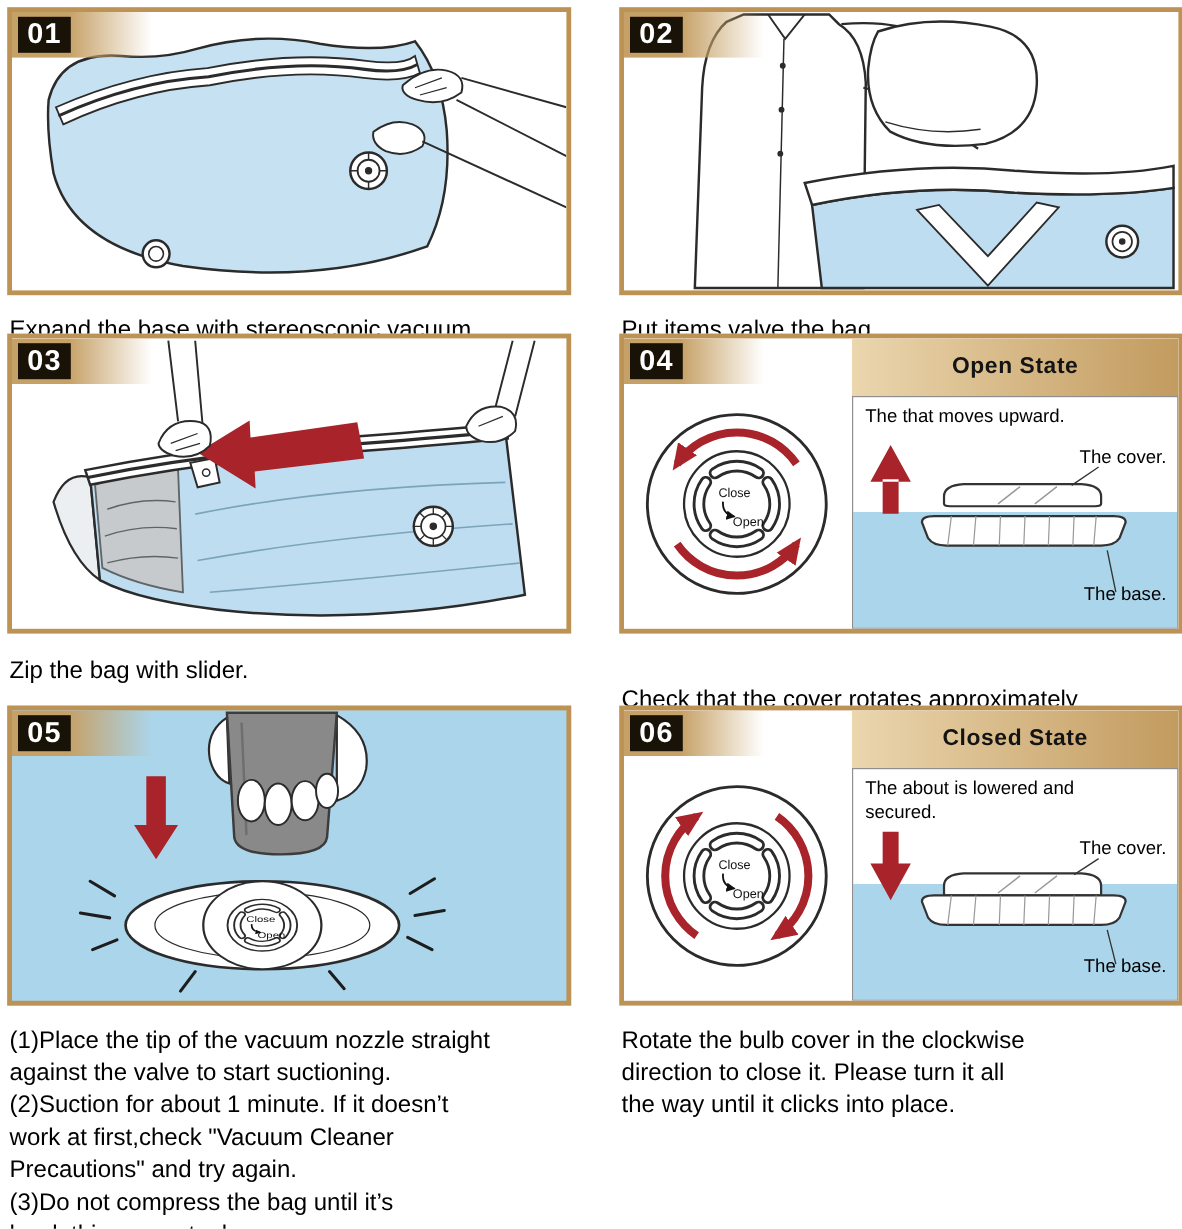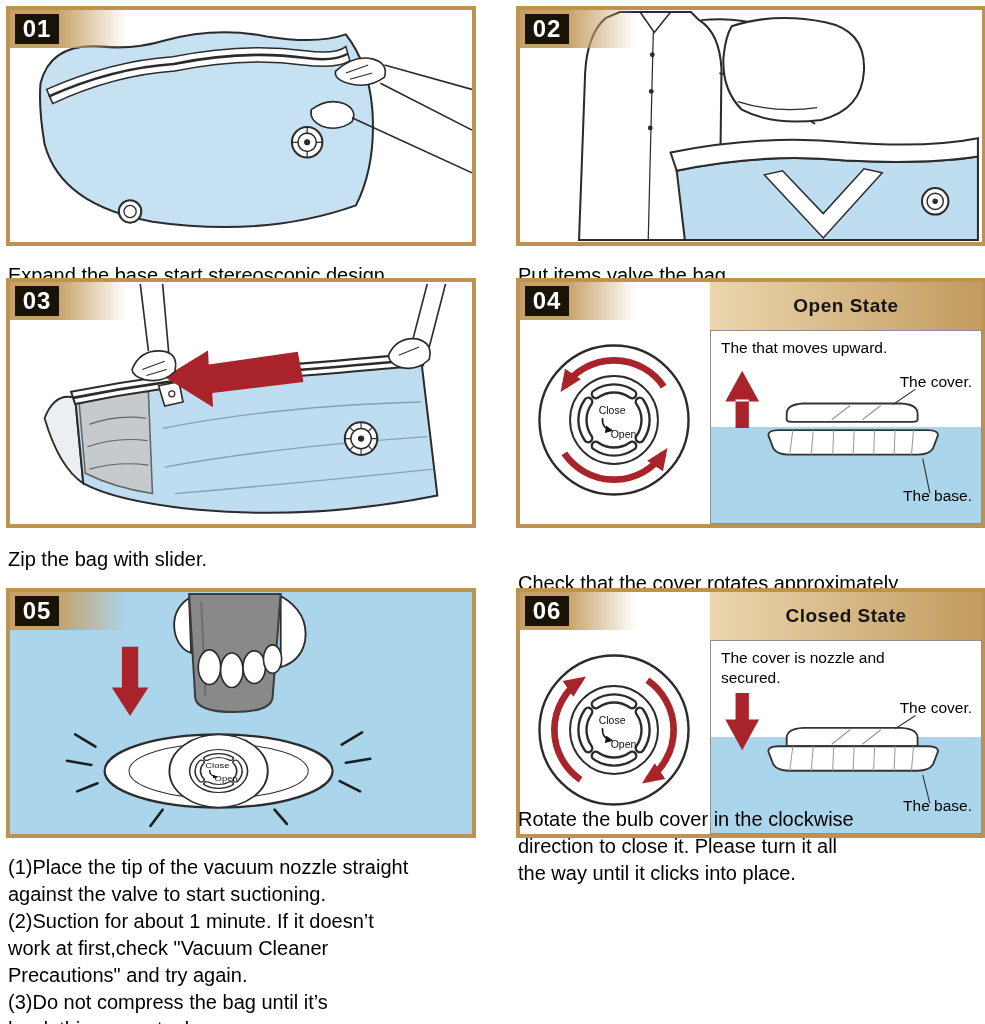--- a/index.html
+++ b/index.html
@@ -56,21 +56,21 @@
       <path d="M330,60 L352,52 M334,66 L356,60" stroke-width="1"></path>
       <path d="M368,52 L454,76 M364,70 L454,116" fill="none"></path>
       <path d="M296,96 Q312,84 328,90 Q342,96 336,108 Q322,118 306,112 Q294,106 296,96 Z"></path>
       <path d="M336,104 L454,158" fill="none"></path>
     </g>
   </svg>
   <div class="badge-strip">
     <div class="badge">01</div>
   </div>
 </div>
-<p class="caption" style="left:8px;top:242px;width:470px;">Expand the base start stereoscopic design</p>
+<p class="caption" style="left:8px;top:242px;width:470px;">Expand the base with stereoscopic vacuum</p>
 
 <div class="panel" style="left:516px;top:6px;width:462px;height:232px;">
   <svg class="art" viewBox="0 0 454 224">
     <g fill="#fff" stroke="#2b2b2b" stroke-width="2">
       <path d="M58,224 L64,60 Q66,22 84,6 L98,0 L168,0 L176,8 Q196,20 198,56 L196,224 Z"></path>
       <path d="M118,0 L132,20 L148,0" fill="none" stroke-width="1.5"></path>
       <path d="M131,20 L126,224" fill="none" stroke-width="1.2"></path>
       <circle cx="130" cy="42" r="2.4" fill="#2b2b2b" stroke="none"></circle>
       <circle cx="129" cy="78" r="2.4" fill="#2b2b2b" stroke="none"></circle>
       <circle cx="128" cy="114" r="2.4" fill="#2b2b2b" stroke="none"></circle>
@@ -290,29 +290,29 @@
     <text x="88" y="84" text-anchor="middle" font-size="11" fill="#111">Close</text>
     <path d="M78,88 Q77,99 88,101" stroke="#111" stroke-width="1.6" fill="none" marker-end="url(#mb6)"></path>
     <text x="100" y="109" text-anchor="middle" font-size="11" fill="#111">Open</text>
     <g stroke="#A8232A" stroke-width="7" fill="none" transform="rotate(90 90 90)">
       <path d="M38,55 A63,63 0 0 1 142,55" marker-end="url(#mr6)"></path>
       <path d="M142,125 A63,63 0 0 1 38,125" marker-end="url(#mr6)"></path>
     </g>
   </svg>
 
   <div class="state-box">
-    <div class="state-desc">The cover is nozzle and secured.</div>
+    <div class="state-desc">The about is lowered and secured.</div>
     <span class="part-label" style="top:58px;">The cover.</span>
     <span class="part-label" style="top:156px;">The base.</span>
     <svg class="sideview" viewBox="0 0 264 186">
       <path d="M24,50 h13 v28 h-13 z M14,76 h33 L30.5,106 z" fill="#A8232A"></path>
       <path d="M74,102 L74,94 Q74,85 90,84 L186,84 Q202,85 202,94 L202,102 Z" fill="#fff" stroke="#333" stroke-width="1.8"></path>
       <path d="M118,100 L136,86 M148,100 L166,86" stroke="#999" stroke-width="1.2" fill="none"></path>
       <path d="M56,107 Q56,102 66,102 L212,102 Q222,102 222,107 L217,120 Q213,126 202,126 L76,126 Q65,126 61,120 Z" fill="#fff" stroke="#333" stroke-width="1.8"></path>
       <path d="M80,102 L77,126 M100,102 L98,126 M120,102 L119,126 M140,102 L139,126 M160,102 L159,126 M180,102 L179,126 M198,102 L196,126" stroke="#9a9a9a" stroke-width="1" fill="none"></path>
       <path d="M200,72 L180,85" stroke="#333" stroke-width="1.1" fill="none"></path>
       <path d="M214,158 L207,130" stroke="#333" stroke-width="1.1" fill="none"></path>
     </svg>
   </div>
 </div>
-<p class="caption" style="left:518px;top:786px;width:460px;">Rotate the bulb cover in the clockwise
+<p class="caption" style="left:518px;top:834px;width:460px;">Rotate the bulb cover in the clockwise
 direction to close it. Please turn it all
 the way until it clicks into place.</p>
 
 </body></html>

